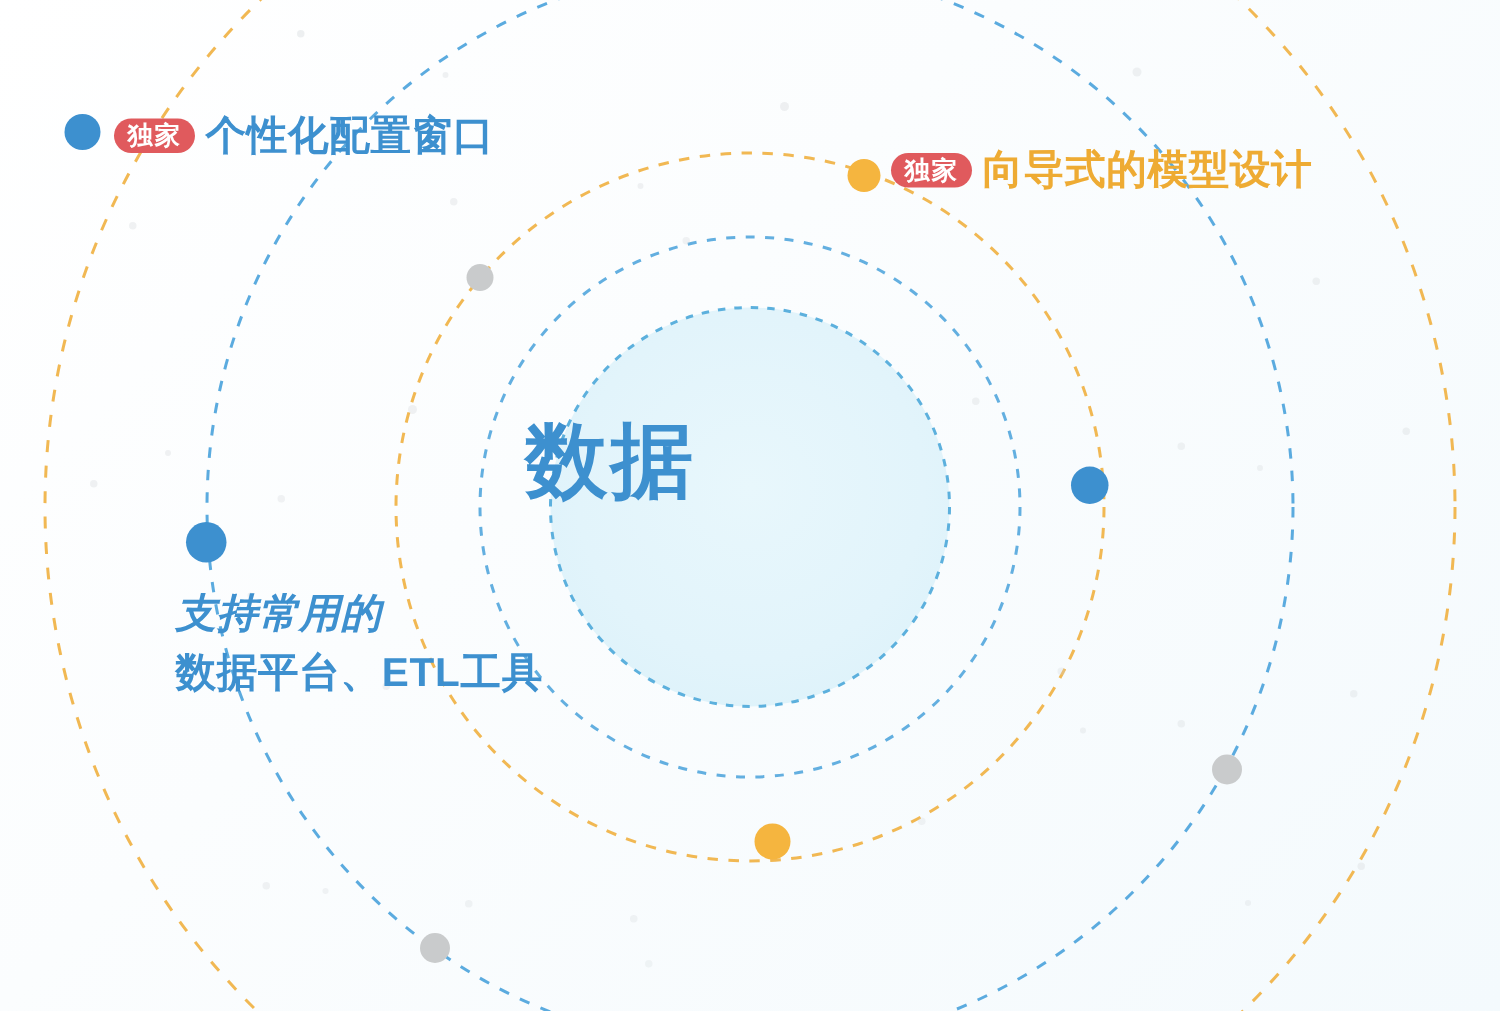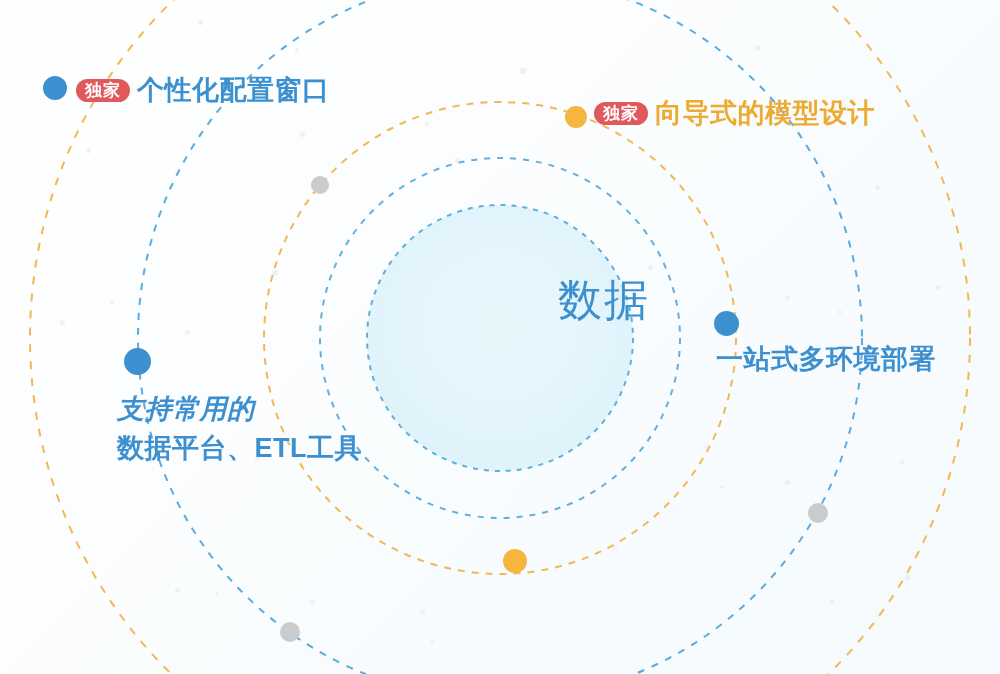--- a/index.html
+++ b/index.html
@@ -55,23 +55,23 @@
     font-size: 27px;
     font-weight: bold;
   }
   .label-text.two-line {
     line-height: 1.45;
     white-space: normal;
   }
   #center-label {
     position: absolute;
     z-index: 7;
-    text-align: right;
-    font-size: 44px;
-    font-weight: normal;
+    text-align: left;
+    font-size: 55px;
+    font-weight: bold;
     line-height: 1.28;
     letter-spacing: 2px;
     width: 300px;
   }
   .speck {
     position: absolute;
     border-radius: 50%;
     background: #cfd4d8;
     z-index: 1;
   }
@@ -147,23 +147,20 @@
     <span class="label-text" style="color:#3d90cf;">个性化配置窗口</span>
   </div>
 
   <div class="node-dot" style="left:565px;top:106px;width:22px;height:22px;background:#f5b53f;"></div>
   <div class="label label-row" style="left:594px;top:96px;">
     <span class="badge" style="background:#e05a5d;">独家</span>
     <span class="label-text" style="color:#eeab33;">向导式的模型设计</span>
   </div>
 
   <div class="node-dot" style="left:714px;top:311px;width:25px;height:25px;background:#3d90cf;"></div>
-  <div class="label" style="left:716px;top:342px;">
-    <span class="label-text" style="color:#3d90cf;">一站式多环境部署</span>
-  </div>
 
   <div class="node-dot" style="left:124px;top:348px;width:27px;height:27px;background:#3d90cf;"></div>
   <div class="label" style="left:117px;top:390px;">
     <div class="label-text two-line" style="color:#3d90cf;font-style:italic;">支持常用的</div>
     <div class="label-text two-line" style="color:#3d90cf;">数据平台、ETL工具</div>
   </div>
 
   <div class="node-dot" style="left:503px;top:549px;width:24px;height:24px;background:#f5b53f;"></div>
 
 </div>

